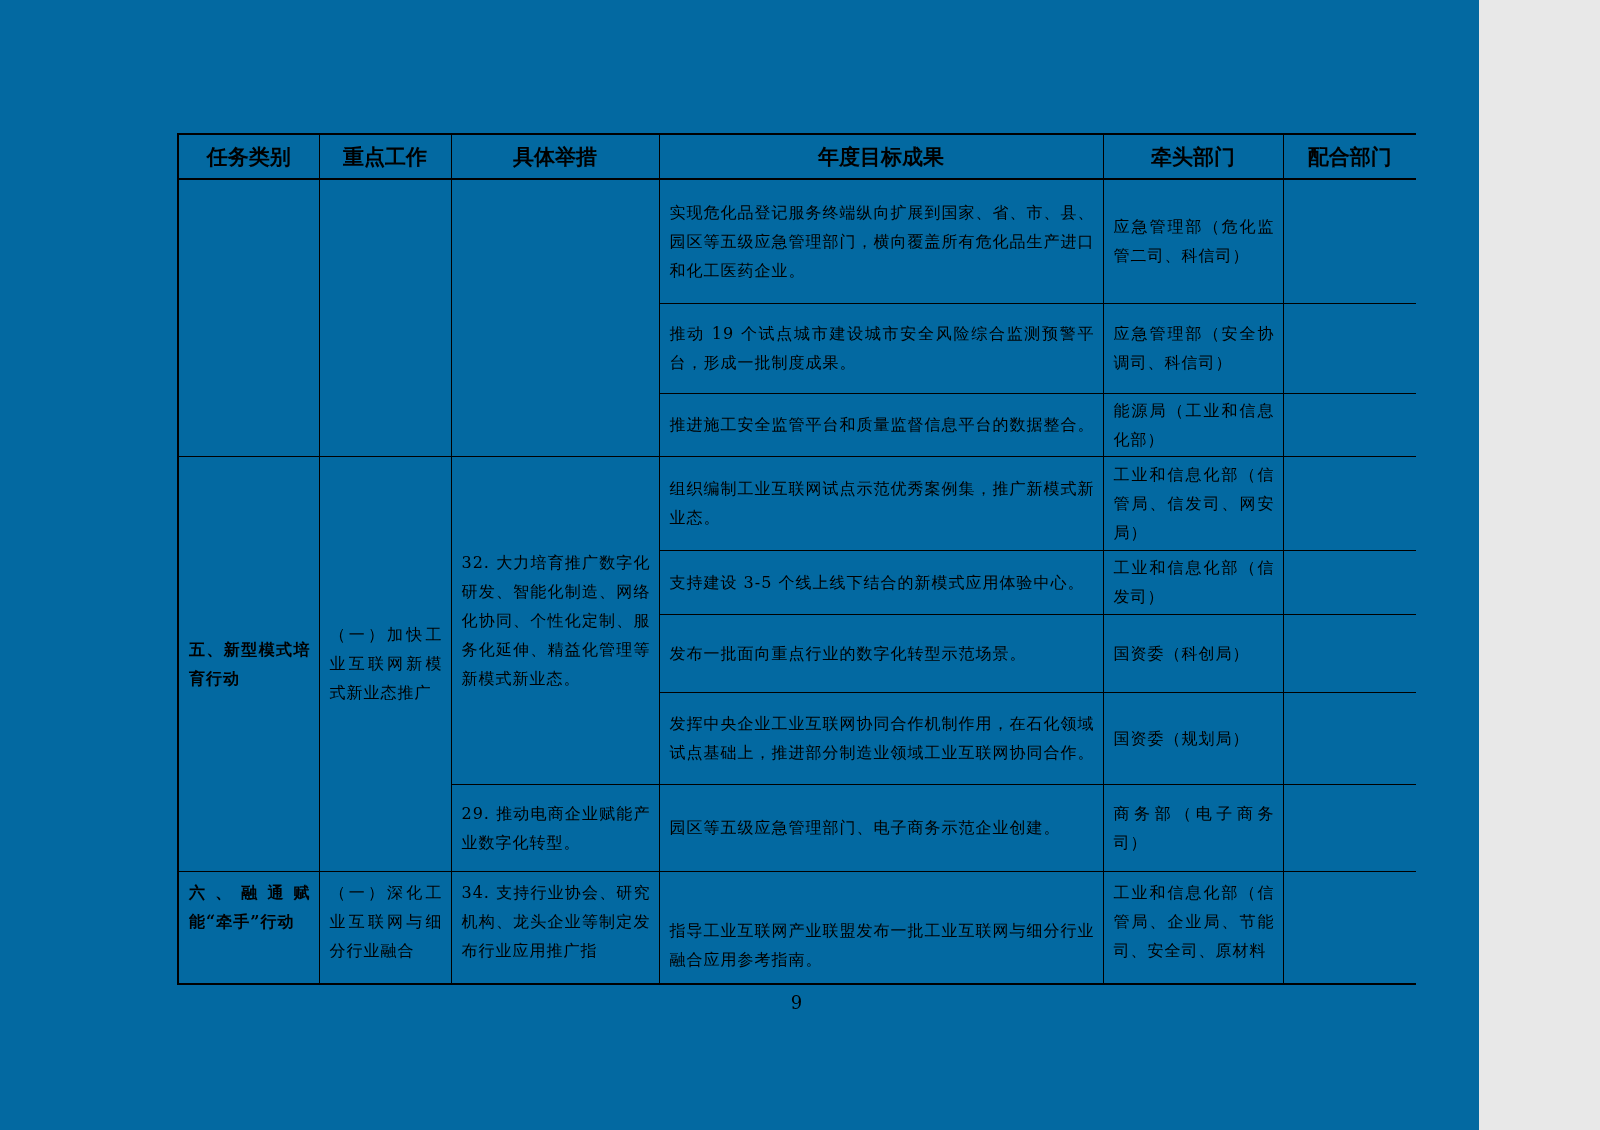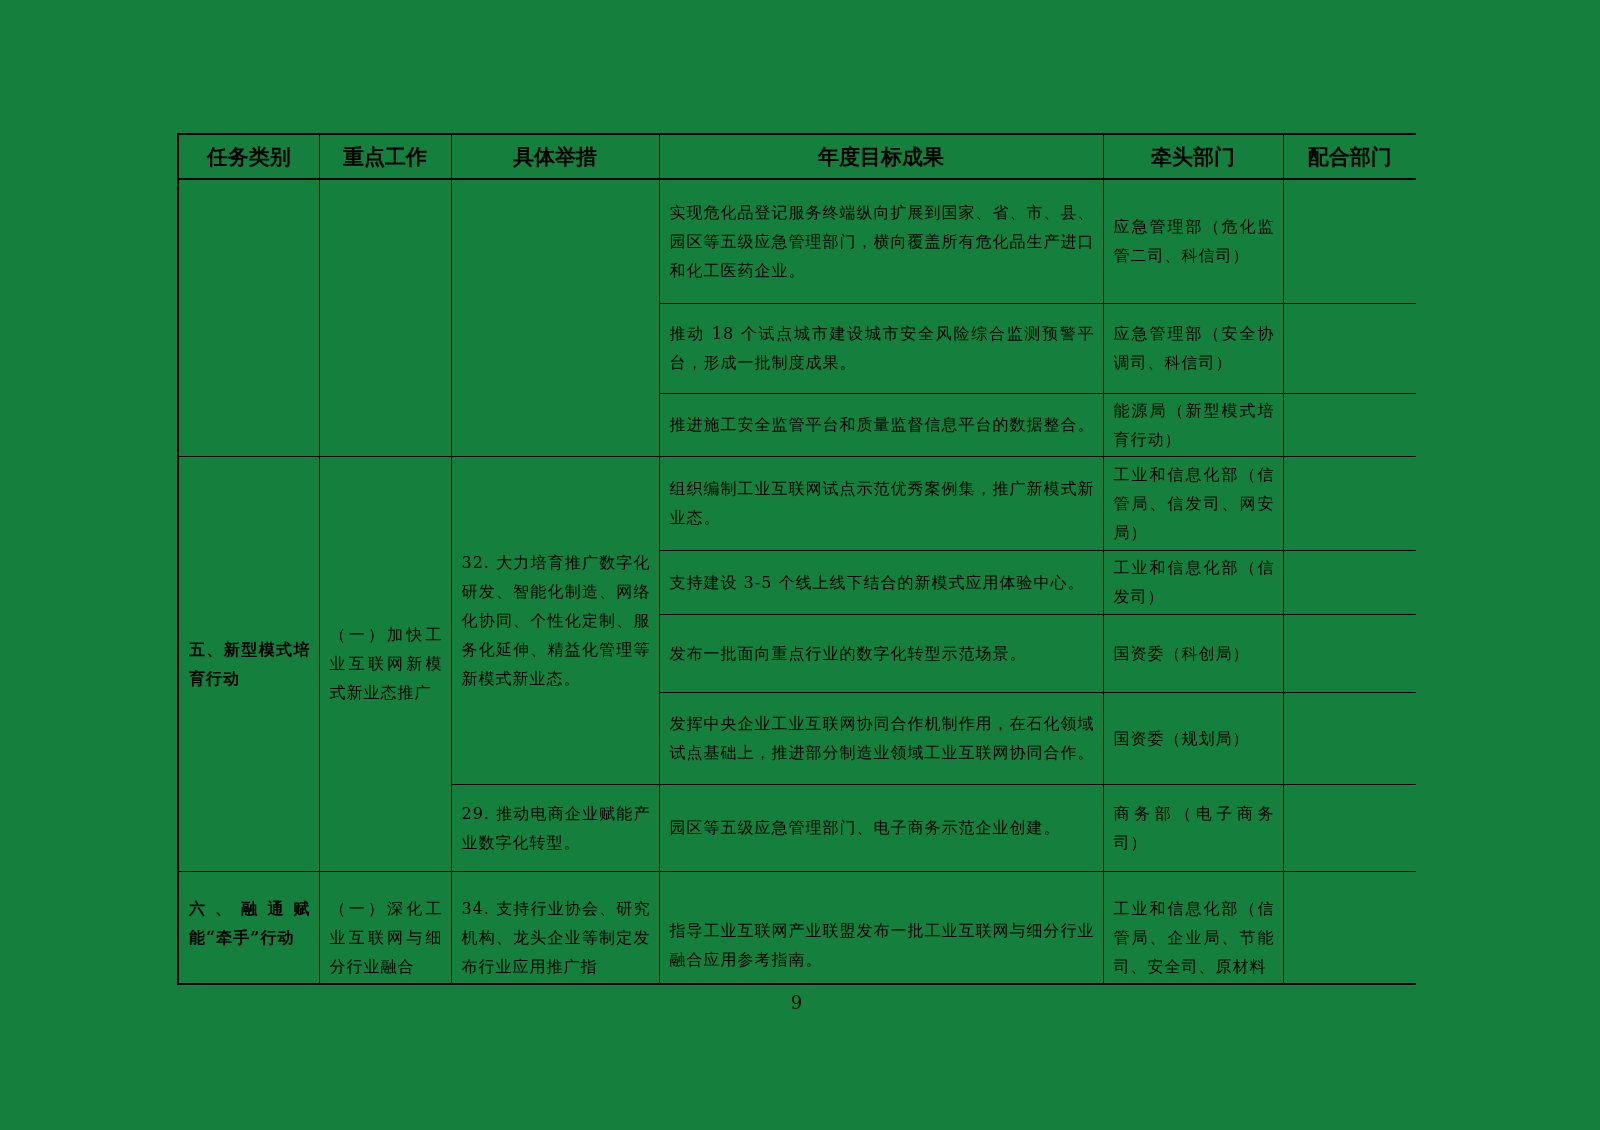--- a/index.html
+++ b/index.html
@@ -1,20 +1,20 @@
 <!DOCTYPE html>
 <html><head>
 <meta charset="utf-8">
 <style>
   html, body { margin: 0; padding: 0; background: #e8e8e8; }
   .page {
     position: relative;
-    width: 1600px;
+    width: 1479px;
     height: 1130px;
-    background: #15803d;
+    background: #0369a1;
     font-family: "DejaVu Serif", "Liberation Serif", serif;
     color: #000000;
     overflow: hidden;
   }
   .table-clip {
     position: absolute;
     left: 177px;
     top: 133px;
     width: 1239px;
     height: 852px;
@@ -46,21 +46,21 @@
     font-size: 21px;
     letter-spacing: 0;
     padding: 2px 2px;
   }
   td.cat-cell   { font-weight: bold; letter-spacing: 2px; padding-left: 10px; }
   td.work-cell  { letter-spacing: 2px; }
   td.meas-cell  { letter-spacing: 3px; }
   td.goal-cell  { letter-spacing: 1px; }
   td.lead-cell  { letter-spacing: 2px; }
   td.coop-cell  { padding: 0; }
-  tr.clipped-row td { vertical-align: top; padding-top: 22px; }
+  tr.clipped-row td { vertical-align: top; padding-top: 6px; }
   tr.clipped-row td.goal-cell { vertical-align: middle; padding-top: 20px; }
   .page-number {
     position: absolute;
     left: 177px;
     top: 992px;
     width: 1239px;
     text-align: center;
     font-size: 18px;
     line-height: 22px;
   }
@@ -93,27 +93,27 @@
 
       <tr style="height:124px">
         <td class="cat-cell" rowspan="3"></td>
         <td class="work-cell" rowspan="3"></td>
         <td class="meas-cell" rowspan="3"></td>
         <td class="goal-cell">实现危化品登记服务终端纵向扩展到国家、省、市、县、园区等五级应急管理部门，横向覆盖所有危化品生产进口和化工医药企业。</td>
         <td class="lead-cell">应急管理部（危化监管二司、科信司）</td>
         <td class="coop-cell"></td>
       </tr>
       <tr style="height:90px">
-        <td class="goal-cell">推动 18 个试点城市建设城市安全风险综合监测预警平台，形成一批制度成果。</td>
+        <td class="goal-cell">推动 19 个试点城市建设城市安全风险综合监测预警平台，形成一批制度成果。</td>
         <td class="lead-cell">应急管理部（安全协调司、科信司）</td>
         <td class="coop-cell"></td>
       </tr>
       <tr style="height:61px">
         <td class="goal-cell">推进施工安全监管平台和质量监督信息平台的数据整合。</td>
-        <td class="lead-cell">能源局（新型模式培育行动）</td>
+        <td class="lead-cell">能源局（工业和信息化部）</td>
         <td class="coop-cell"></td>
       </tr>
 
       <tr style="height:94px">
         <td class="cat-cell" rowspan="5">五、新型模式培育行动</td>
         <td class="work-cell" rowspan="5">（一）加快工业互联网新模式新业态推广</td>
         <td class="meas-cell" rowspan="4">32. 大力培育推广数字化研发、智能化制造、网络化协同、个性化定制、服务化延伸、精益化管理等新模式新业态。</td>
         <td class="goal-cell">组织编制工业互联网试点示范优秀案例集，推广新模式新业态。</td>
         <td class="lead-cell">工业和信息化部（信管局、信发司、网安局）</td>
         <td class="coop-cell"></td>

